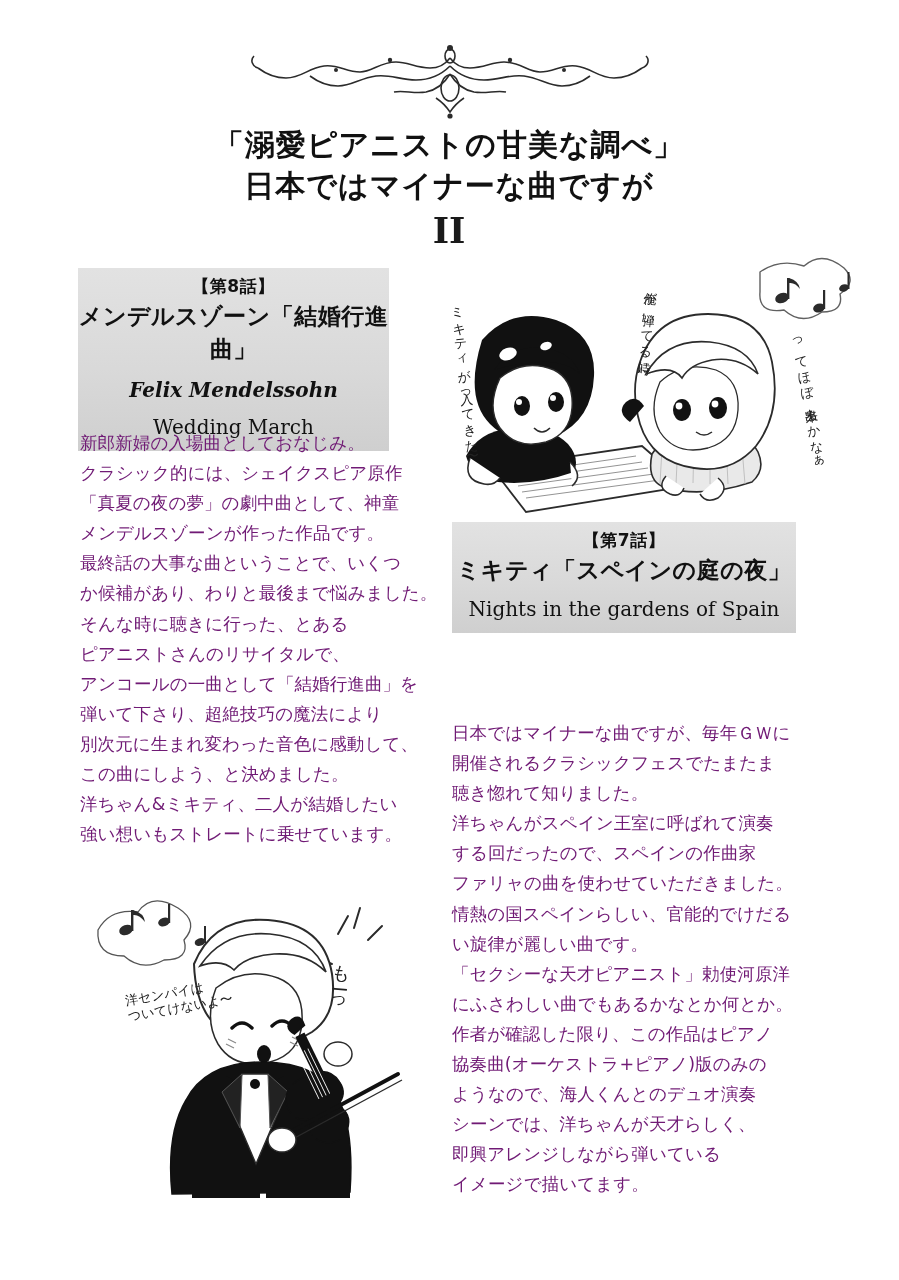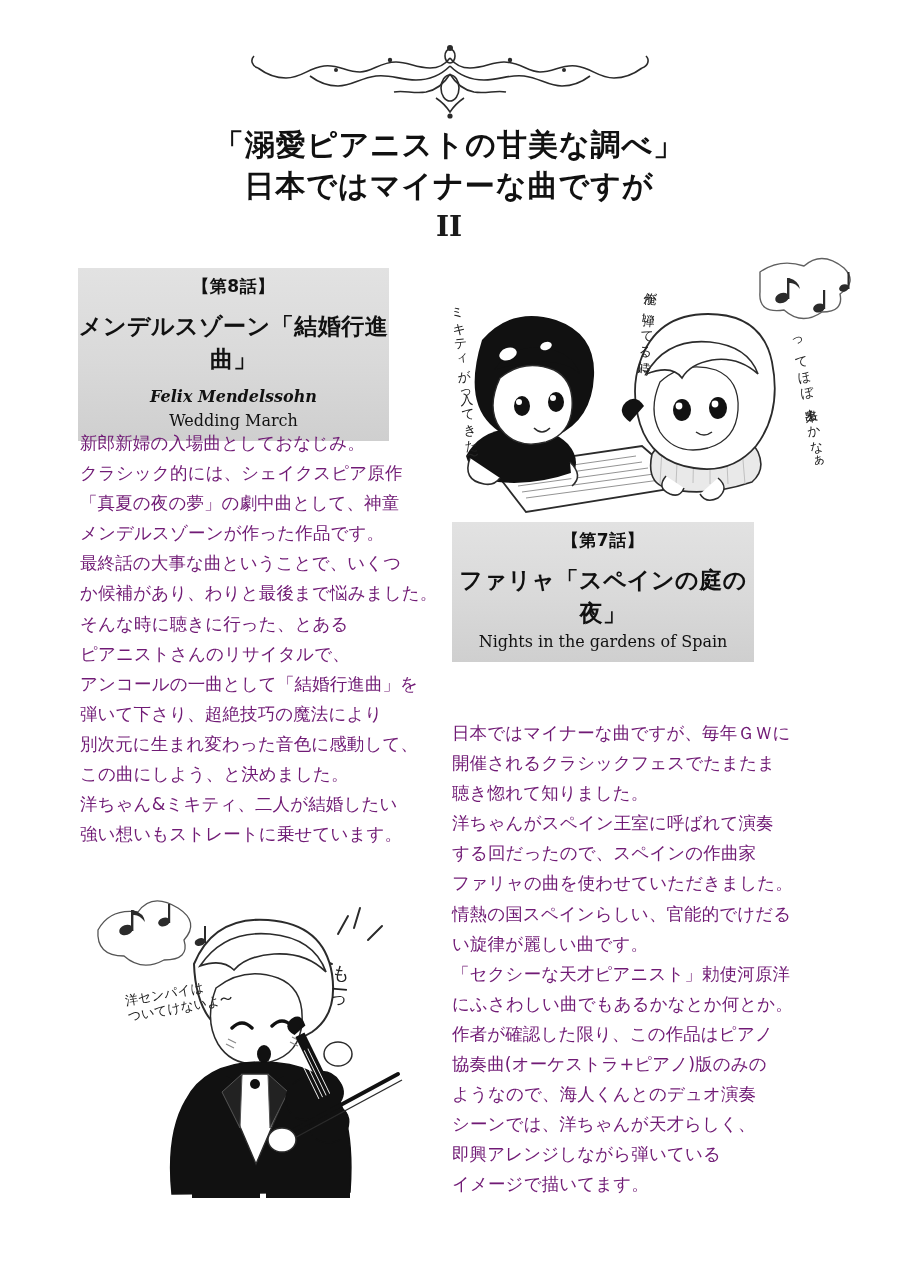--- a/index.html
+++ b/index.html
@@ -42,21 +42,21 @@
   .title-line {
     font-family: "DejaVu Sans", sans-serif;
     font-size: 30px;
     font-weight: 700;
     letter-spacing: 1px;
     line-height: 1.38;
     color: #111;
   }
   .title-numeral {
     font-family: "DejaVu Serif", serif;
-    font-size: 28px;
+    font-size: 35px;
     font-weight: 700;
     line-height: 1.25;
     margin-top: 2px;
   }
 
   
   .hdr {
     position: absolute;
     background: linear-gradient(180deg, #e2e2e2 0%, #d9d9d9 55%, #cfcfcf 100%);
     text-align: center;
@@ -71,40 +71,41 @@
     line-height: 1.5;
     color: #111;
   }
   .hdr .jp-title {
     font-family: "DejaVu Sans", sans-serif;
     font-size: 23px;
     font-weight: 700;
     letter-spacing: 0.5px;
     line-height: 1.45;
     color: #111;
-    margin-top: 10px;
+    margin-top: 0;
   }
   .hdr .latin-name {
     font-family: "DejaVu Serif", serif;
     font-style: italic;
-    font-size: 16px;
+    font-size: 20px;
     font-weight: 700;
     line-height: 1.5;
     margin-top: 9px;
     color: #111;
   }
   .hdr .latin-work {
     font-family: "DejaVu Serif", serif;
-    font-size: 16px;
+    font-size: 20px;
     line-height: 1.45;
     color: #111;
+    margin-top: 8px;
   }
 
   #hdr8 { left: 78px; top: 268px; width: 311px; }
-  #hdr7 { left: 452px; top: 522px; width: 302px; }
+  #hdr7 { left: 452px; top: 522px; width: 344px; }
 
   
   .body-col {
     position: absolute;
     font-family: "DejaVu Sans", sans-serif;
     font-size: 17.5px;
     line-height: 1.72;
     color: #701a75;
     white-space: pre-line;
     letter-spacing: 0.1px;
@@ -282,21 +283,21 @@
 ピアニストさんのリサイタルで、
 アンコールの一曲として「結婚行進曲」を
 弾いて下さり、超絶技巧の魔法により
 別次元に生まれ変わった音色に感動して、
 この曲にしよう、と決めました。
 洋ちゃん&amp;ミキティ、二人が結婚したい
 強い想いもストレートに乗せています。</div>
 
   <div class="hdr" id="hdr7">
     <div class="ep">【第7話】</div>
-    <div class="jp-title">ファリャ「スペインの庭の夜」</div>
+    <div class="jp-title">ミキティ「スペインの庭の夜」</div>
     <div class="latin-work">Nights in the gardens of Spain</div>
   </div>
 
   <div class="body-col" id="body7">日本ではマイナーな曲ですが、毎年ＧＷに
 開催されるクラシックフェスでたまたま
 聴き惚れて知りました。
 洋ちゃんがスペイン王室に呼ばれて演奏
 する回だったので、スペインの作曲家
 ファリャの曲を使わせていただきました。
 情熱の国スペインらしい、官能的でけだる

